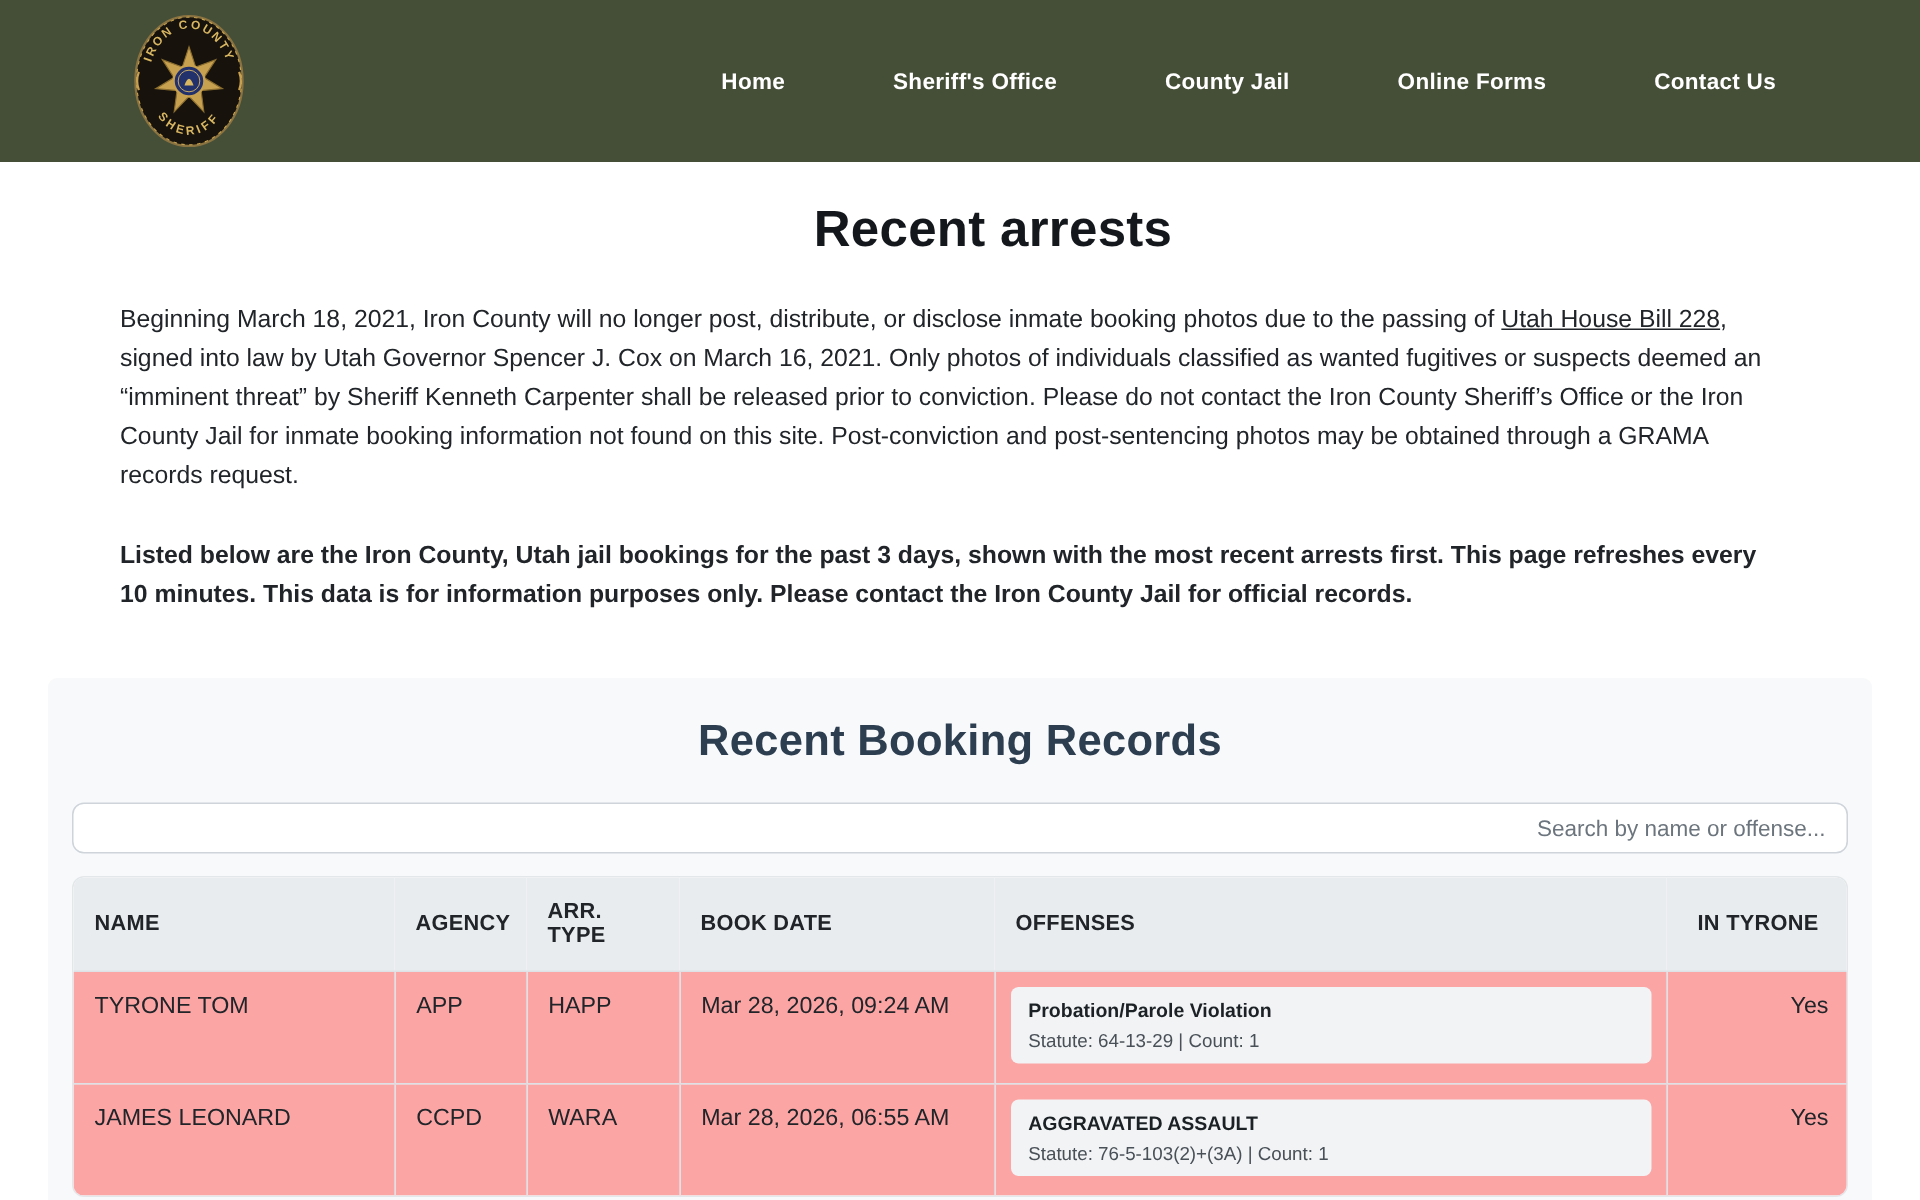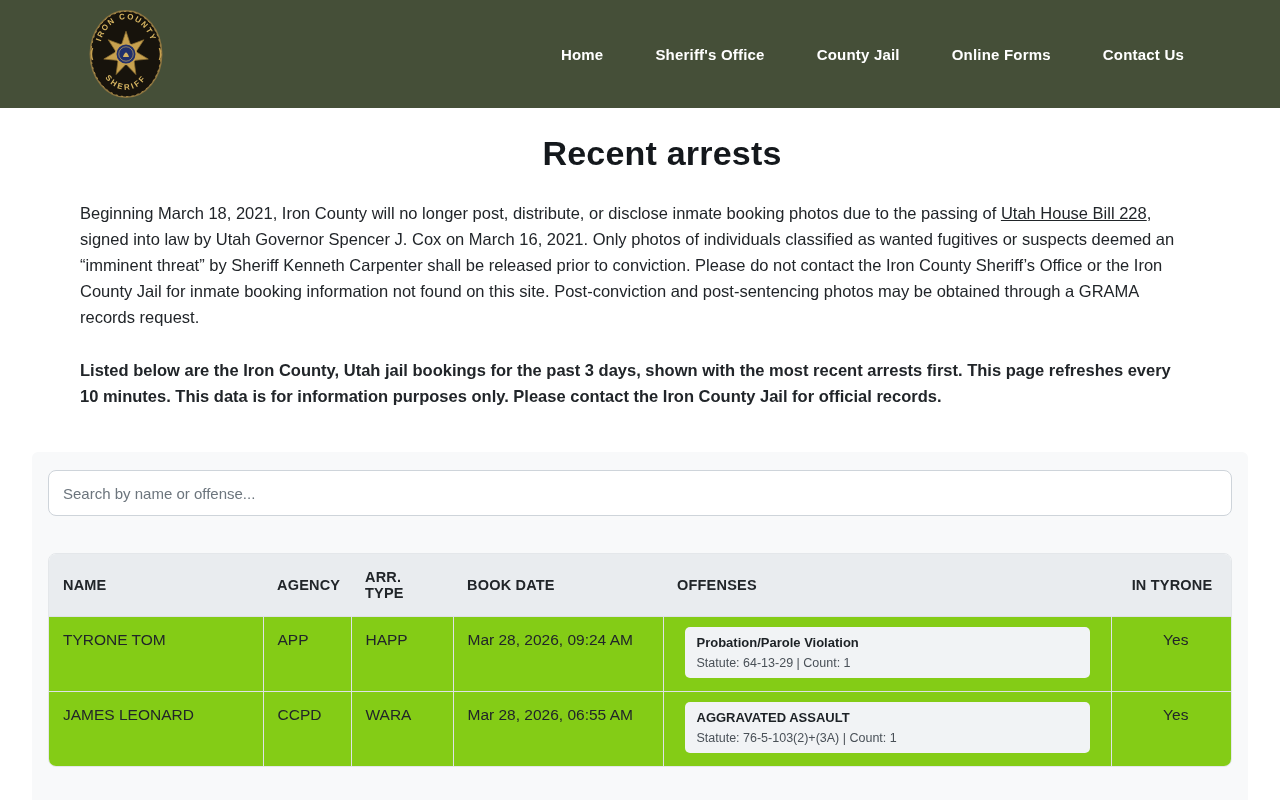--- a/index.html
+++ b/index.html
@@ -19,21 +19,21 @@
     font-family:"Liberation Sans","DejaVu Sans",sans-serif;color:var(--text);
   }
   
   .site-header{
     height:108px;background:var(--header-bg);
     display:flex;align-items:center;position:relative;
   }
   .logo-wrap{position:absolute;left:88px;top:8px;width:76px;height:92px;cursor:pointer;}
   .logo-wrap svg{width:100%;height:100%;display:block;}
   .main-nav{
-    margin-left:auto;display:flex;gap:52px;padding-right:96px;align-items:center;
+    margin-left:auto;display:flex;gap:72px;padding-right:96px;align-items:center;
   }
   .nav-item{
     color:#fff;font-size:15px;font-weight:700;text-decoration:none;cursor:pointer;
     letter-spacing:.2px;white-space:nowrap;
   }
   
   .page-title{
     text-align:center;font-size:34px;font-weight:800;color:#14181c;
     margin-top:26px;letter-spacing:.2px;padding-left:44px;
   }
@@ -45,44 +45,44 @@
   
   .records-panel{
     margin:43px 32px 0;background:var(--panel-bg);border-radius:6px;
     padding:18px 16px 24px;min-height:420px;
   }
   .records-heading{
     text-align:center;font-size:29px;font-weight:800;color:var(--heading2);
     margin:8px 0 24px;letter-spacing:.2px;
   }
   .search-input{
-    width:100%;height:46px;border:1px solid #ced4da;border-radius:8px;
+    width:100%;height:34px;border:1px solid #ced4da;border-radius:8px;
     padding:0 14px;font-size:15px;color:var(--text);background:#fff;outline:none;
-    font-family:inherit;margin-bottom:37px;display:block;
+    font-family:inherit;margin-bottom:15px;display:block;text-align:right;
   }
   .search-input::placeholder{color:#6c757d;}
   
   .table-card{
     background:#fff;border:1px solid #e4e7ea;border-radius:8px;overflow:hidden;
   }
   table{width:100%;border-collapse:collapse;table-layout:fixed;}
   thead th{
     background:var(--thead-bg);text-align:left;font-size:14.5px;font-weight:700;
     color:var(--text);padding:15px 14px;letter-spacing:.2px;margin-left:40px;
   }
   thead th.col-custody{text-align:center;}
   tbody td{
     border-top:1px solid var(--border);vertical-align:top;
-    padding:14px;font-size:15.5px;color:var(--text);background:#84cc16;
+    padding:14px;font-size:15.5px;color:var(--text);background:#fca5a5;
   }
   tbody td + td{border-left:1px solid var(--border);}
   td.cell-offenses{padding:7px 10px;}
-  td.cell-custody{text-align:center;padding-left:21px;}
+  td.cell-custody{text-align:right;padding-left:21px;}
   .offense-pill{
-    background:var(--pill-bg);border-radius:5px;padding:7px 12px;margin:3px 11px 6px;
+    background:var(--pill-bg);border-radius:5px;padding:7px 12px;margin:3px 0 6px;
     min-height:24px;
   }
   .offense-title{font-size:13px;font-weight:700;color:#1c2125;line-height:17px;}
   .offense-statute{font-size:12.5px;color:var(--muted);margin-top:4px;line-height:16px;}
 </style>
 </head>
 <body>
 
 <header class="site-header">
   <div class="logo-wrap">
@@ -117,20 +117,21 @@
 </header>
 
 <main>
   <h1 class="page-title">Recent arrests</h1>
 
   <p class="intro-p"><span>Beginning March 18, 2021, Iron County will no longer post, distribute, or disclose inmate booking photos due to the passing of </span><a class="bill-link">Utah House Bill 228</a><span>, signed into law by Utah Governor Spencer J. Cox on March 16, 2021. Only photos of individuals classified as wanted fugitives or suspects deemed an “imminent threat” by Sheriff Kenneth Carpenter shall be released prior to conviction. Please do not contact the Iron County Sheriff’s Office or the Iron County Jail for inmate booking information not found on this site. Post-conviction and post-sentencing photos may be obtained through a GRAMA records request.</span></p>
 
   <p class="intro-p">Listed below are the Iron County, Utah jail bookings for the past 3 days, shown with the most recent arrests first. This page refreshes every 10 minutes. This data is for information purposes only. Please contact the Iron County Jail for official records.</p>
 
   <section class="records-panel">
+    <h2 class="records-heading">Recent Booking Records</h2>
 
     <input class="search-input" type="text" placeholder="Search by name or offense..." style="">
 
     <div class="table-card">
       <table>
         <colgroup>
           <col style="width:214px">
             <col style="width:88px">
             <col style="width:102px">
           <col style="width:210px">

